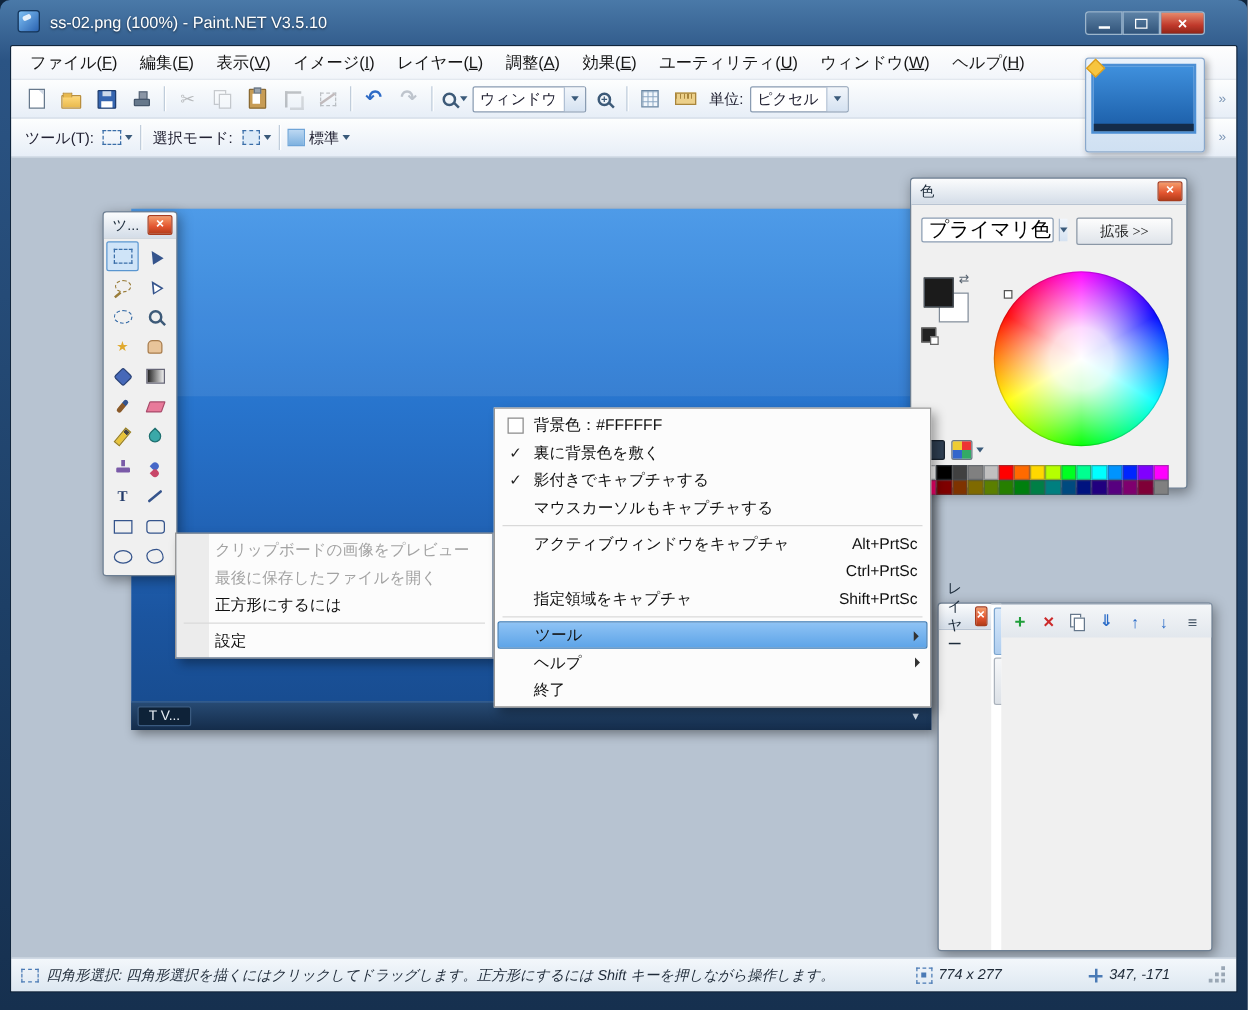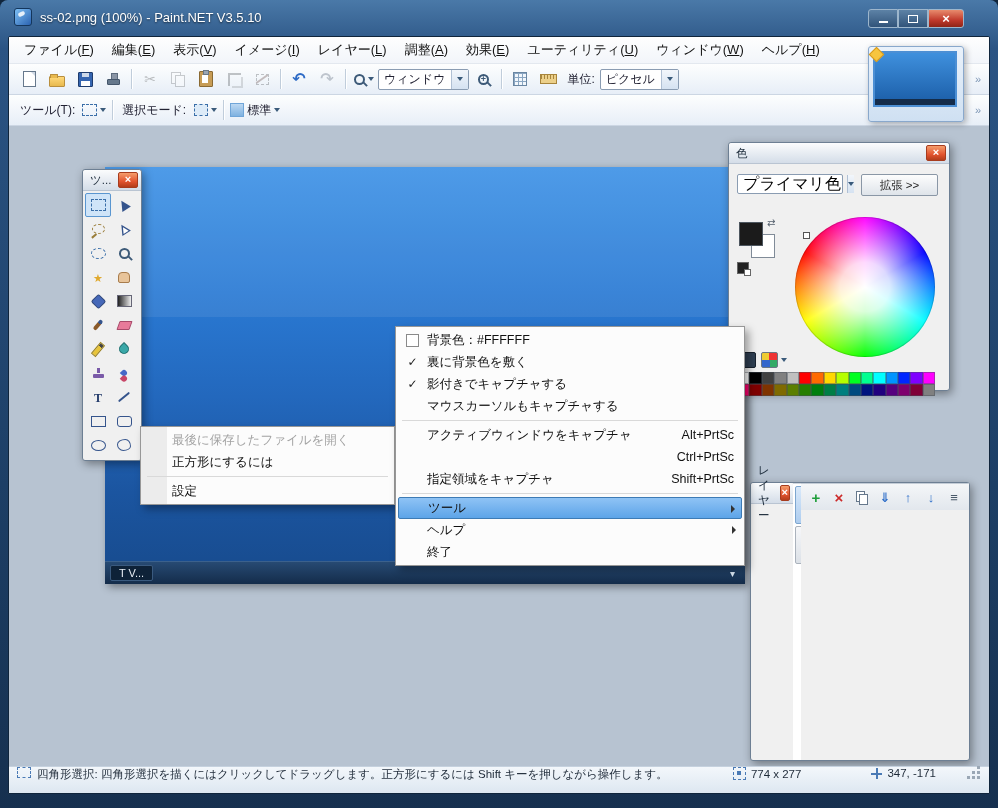--- a/index.html
+++ b/index.html
@@ -128,21 +128,21 @@
   .t-recolor{width:6px;height:6px;background:#4668c8;border-radius:50% 50% 50% 0;transform:rotate(45deg);position:relative;}
   .t-recolor::after{content:"";position:absolute;left:4px;top:4px;width:6px;height:6px;background:#c84668;border-radius:50% 50% 50% 0;}
   .t-text::before{content:"T";font-weight:bold;font-size:12px;color:#223a6a;font-family:"Liberation Serif","DejaVu Serif",serif;}
   .t-line-curve{width:14px;height:2px;background:#35548c;transform:rotate(-40deg);border-radius:1px;}
   .t-rectangle{width:13px;height:9px;border:1px solid #35548c;}
   .t-rounded-rectangle{width:13px;height:9px;border:1px solid #35548c;border-radius:3px;}
   .t-ellipse{width:13px;height:9px;border:1px solid #35548c;border-radius:50%;}
   .t-freeform-shape{width:12px;height:10px;border:1px solid #35548c;border-radius:60% 40% 55% 45% / 45% 60% 40% 55%;}
   
   .colors-window{left:719px;top:16px;width:220px;height:247px;}
-  .cw-body{position:relative;height:225px;}
+  .cw-body{position:relative;height:225px;font-family:Liberation Serif, serif;}
   .cw-combo{position:absolute;left:8px;top:10px;width:106px;height:20px;}
   .cw-expand{position:absolute;left:132px;top:10px;width:75px;height:20px;display:flex;align-items:center;justify-content:center;
     background:linear-gradient(#fdfdfd,#dfe4ea);border:1px solid #8a97a6;border-radius:2px;font-size:11.5px;color:#222;}
   .sw-white{position:absolute;left:22px;top:70px;width:22px;height:22px;background:#fff;border:1px solid #808b98;}
   .sw-black{position:absolute;left:10px;top:58px;width:22px;height:22px;background:#1b1b1b;border:1px solid #4d565f;}
   .swap-colors{position:absolute;left:38px;top:53px;font-size:10px;color:#55616e;}
   .mini-default{position:absolute;left:8px;top:98px;width:10px;height:10px;background:#222;border:1px solid #666;}
   .mini-default::after{content:"";position:absolute;right:-3px;bottom:-3px;width:5px;height:5px;background:#fff;border:1px solid #666;}
   .wheel{position:absolute;left:66px;top:53px;width:140px;height:140px;border-radius:50%;
     background:conic-gradient(#f0f,#00f,#0ff,#0f0,#ff0,#f00,#f0f);box-shadow:inset 0 0 0 1px rgba(0,0,0,.15);}
@@ -199,21 +199,21 @@
   .msep{height:1px;background:#d9d9d9;margin:3px 4px;}
   
   .image-list{position:absolute;left:868px;top:46px;width:96px;height:76px;z-index:30;
     background:linear-gradient(#eaf2fb,#cfe0f2);border:1px solid #89a8cc;border-radius:3px;padding:4px;box-sizing:border-box;
     box-shadow:2px 2px 6px rgba(0,0,0,.3);}
   .il-thumb{width:84px;height:56px;border:2px solid #4c8fd4;background:linear-gradient(#3f90dd,#1a5ca6);position:relative;box-sizing:border-box;}
   .il-thumb::after{content:"";position:absolute;left:0;right:0;bottom:0;height:6px;background:#142c4a;}
   .sparkle{position:absolute;left:2px;top:2px;width:9px;height:9px;background:#f7c53f;border:1px solid #d89a1e;transform:rotate(45deg);}
   
   .statusbar{height:26px;flex:0 0 auto;background:linear-gradient(#f3f7fb,#dde7f1);border-top:1px solid #c5d1de;
-    display:flex;align-items:flex-start;padding:0 8px;font-size:11.5px;color:#1e2a38;gap:6px;}
+    display:flex;align-items:center;padding:0 8px;font-size:11.5px;color:#1e2a38;gap:6px;font-style:italic;}
   .sb-rect-icon{width:12px;height:9px;border:1px dashed #4a7ab5;flex:0 0 auto;}
   .sb-help{flex:1;white-space:nowrap;overflow:hidden;}
   .sb-group{display:flex;align-items:center;gap:5px;}
   .sb-size-icon{width:11px;height:11px;border:1px dashed #4a7ab5;position:relative;}
   .sb-size-icon::after{content:"";position:absolute;left:3px;top:3px;width:4px;height:4px;background:#4a7ab5;}
   .sb-pos-icon{width:11px;height:11px;position:relative;}
   .sb-pos-icon::before{content:"";position:absolute;left:5px;top:0;width:2px;height:11px;background:#4a7ab5;}
   .sb-pos-icon::after{content:"";position:absolute;left:0;top:5px;width:11px;height:2px;background:#4a7ab5;}
   .grip{width:13px;height:13px;position:relative;margin-left:26px;}
   .grip::before{content:"";position:absolute;right:1px;bottom:1px;width:3px;height:3px;background:#9aa7b5;
@@ -507,20 +507,24 @@
             <span class="lbtn merge-layer-down"></span>
             <span class="lbtn move-layer-up"></span>
             <span class="lbtn move-layer-down"></span>
             <span class="lbtn layer-properties"></span>
           </div>
       </div>
 
       <div class="menu-pop submenu" id="submenu">
           <div class="mi disabled">
             <span class="gut"></span>
+            <span class="lab">クリップボードの画像をプレビュー</span>
+          </div>
+          <div class="mi disabled">
+            <span class="gut"></span>
             <span class="lab">最後に保存したファイルを開く</span>
           </div>
           <div class="mi">
             <span class="gut"></span>
             <span class="lab">正方形にするには</span>
           </div>
           <div class="msep"></div>
           <div class="mi">
             <span class="gut"></span>
             <span class="lab">設定</span>

